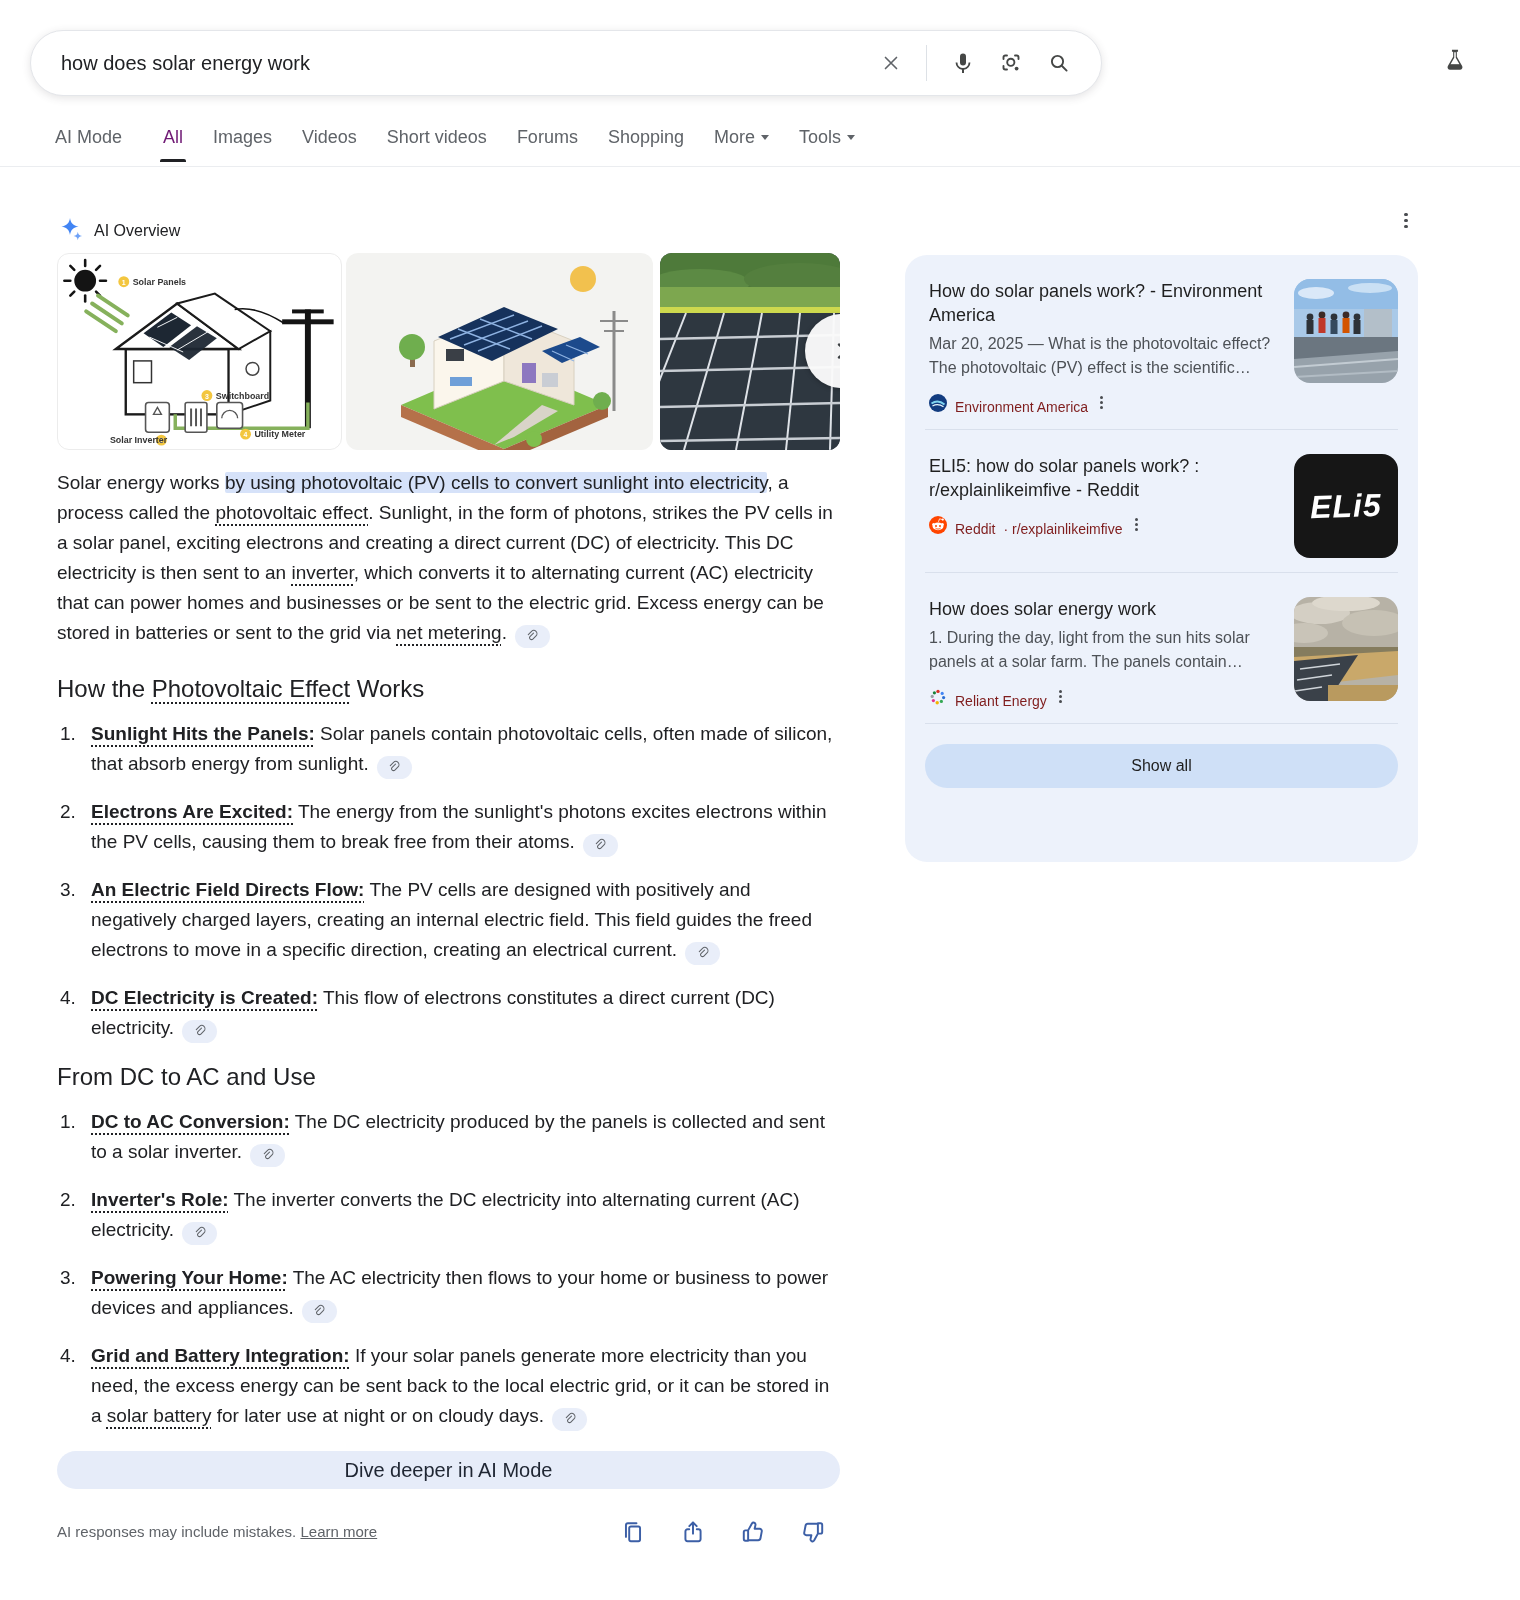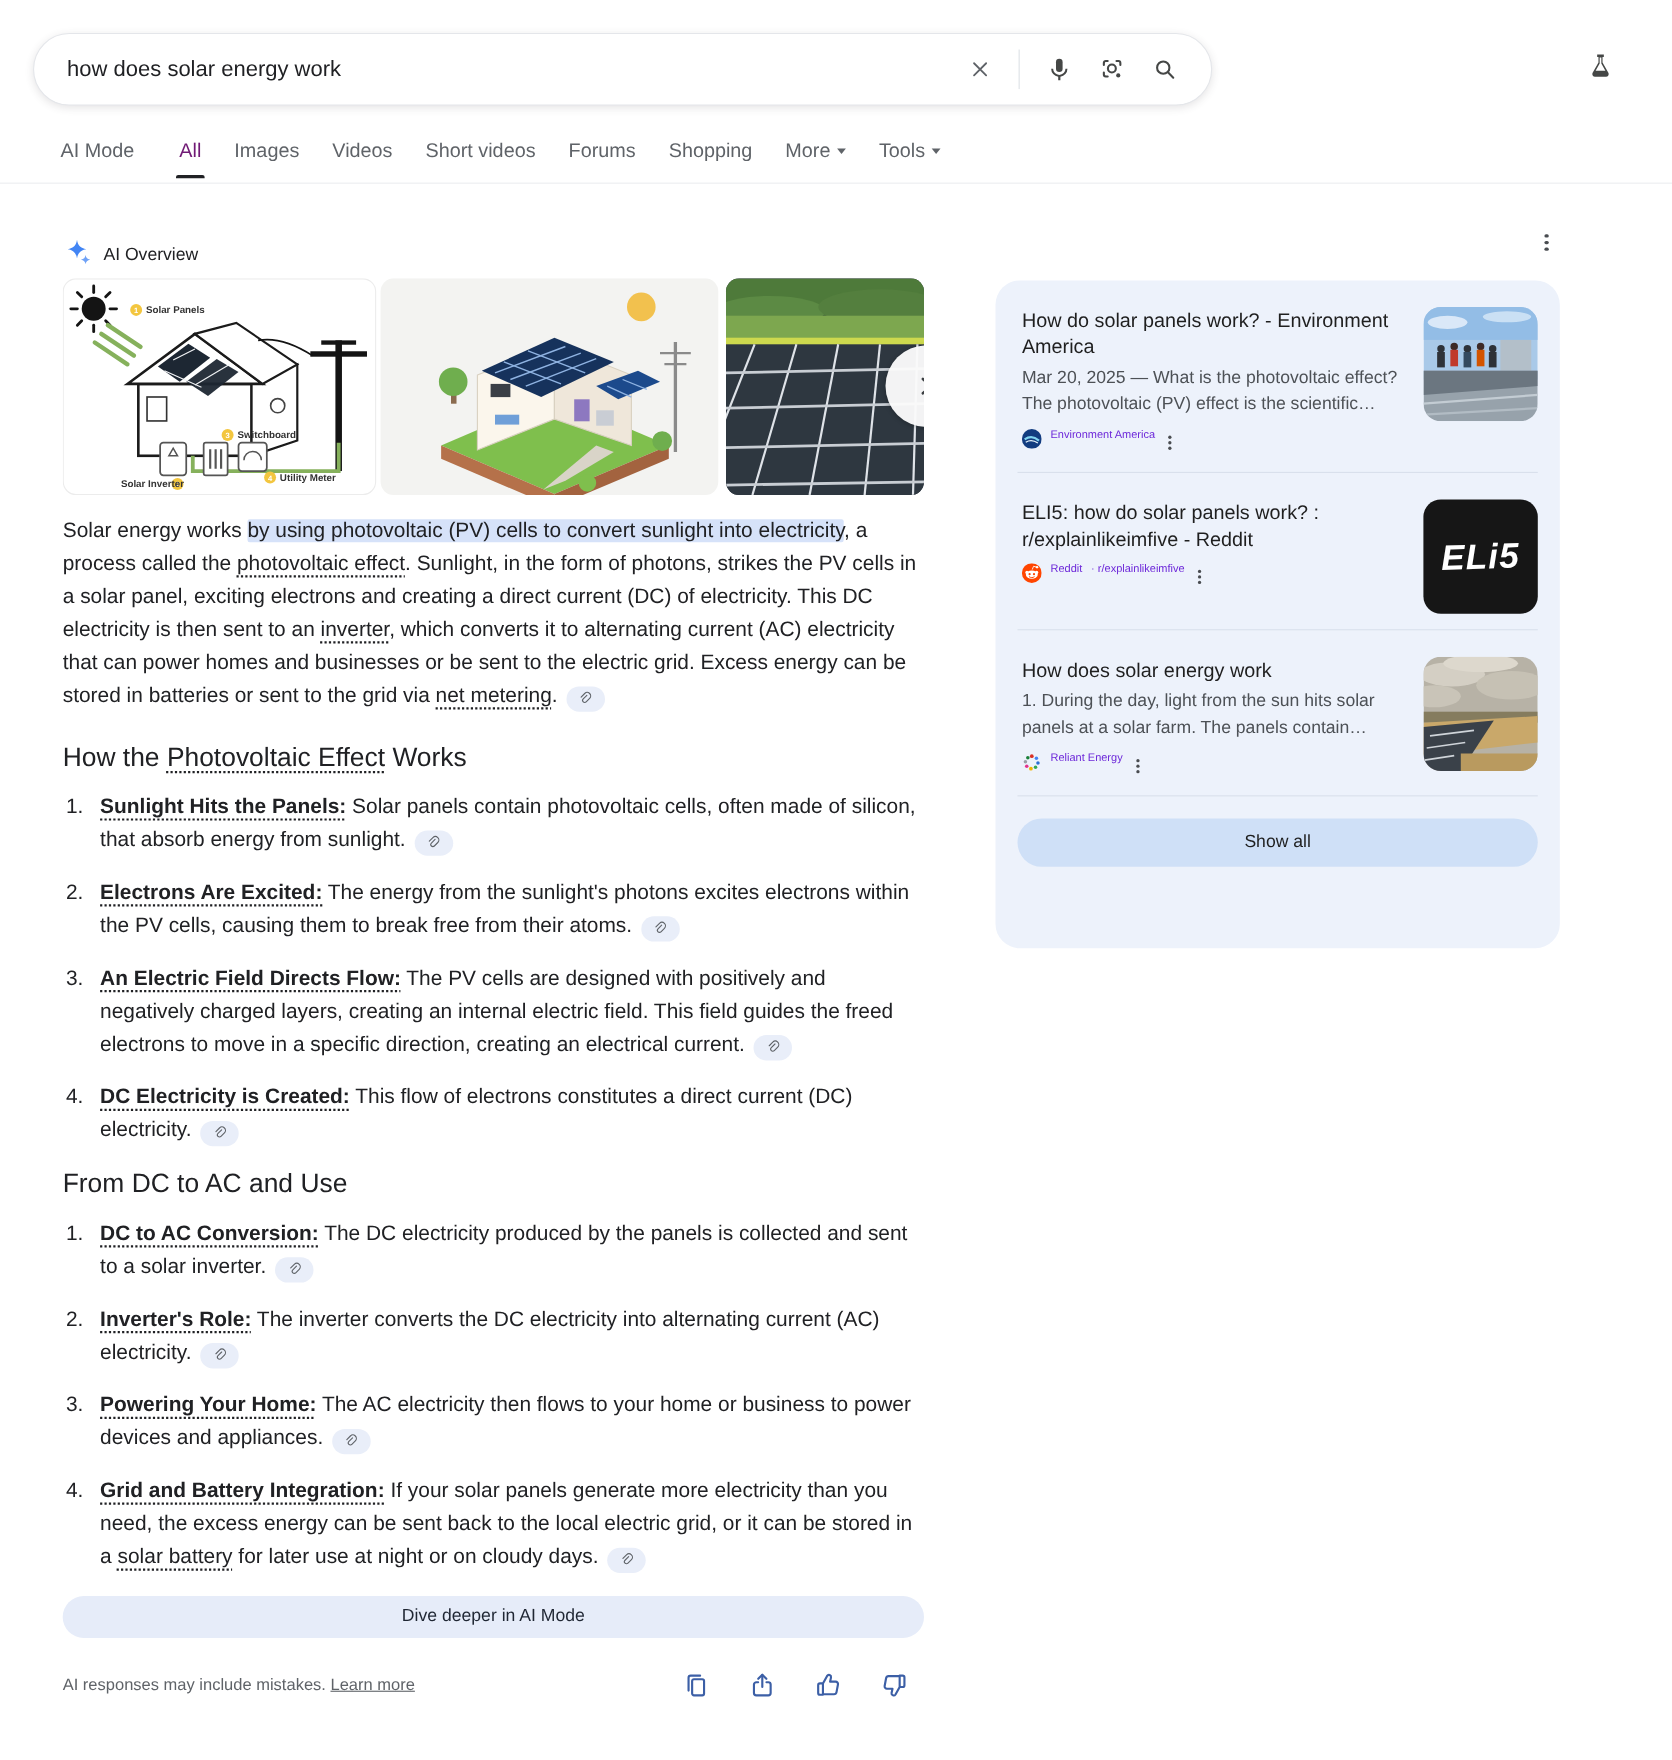--- a/index.html
+++ b/index.html
@@ -55,34 +55,34 @@
           text-decoration-thickness:1.5px; cursor:pointer; }
   h2 { font-size:24px; font-weight:400; line-height:30px; margin:0 0 15px 0; color:#202124; }
   ol.steps { list-style:none; margin:0 0 19px 0; padding:0; }
   ol.steps li { position:relative; padding-left:34px; margin-bottom:18px; }
   .num { position:absolute; left:3px; }
   .lead { font-weight:700; text-decoration:underline dotted; text-decoration-color:#202124;
           text-underline-offset:4.5px; text-decoration-thickness:1.5px; cursor:pointer; }
   .chip { display:inline-flex; align-items:center; justify-content:center; width:35px; height:23px;
           background:#e9eef9; border-radius:12px; margin-left:8px; vertical-align:-4px; cursor:pointer; }
   .dive { display:flex; align-items:center; justify-content:center; width:100%; height:38px;
-          border-radius:19px; background:#e6ecf9; font-size:16px; color:#1f2633; cursor:pointer; margin-top:20px; }
+          border-radius:19px; background:#e6ecf9; font-size:20px; color:#1f2633; cursor:pointer; margin-top:20px; }
   .footer-row { display:flex; align-items:center; justify-content:space-between; margin-top:28px; padding-right:14px; }
   .disclaimer { font-size:15px; color:#5f6368; }
   .disclaimer a { color:#5f6368; text-decoration:underline; cursor:pointer; }
   .fact { display:flex; align-items:center; gap:34px; }
   .fact svg { display:block; cursor:pointer; }
   
   .panel { position:absolute; left:905px; top:255px; width:513px; height:607px;
            background:#edf2fb; border-radius:22px; }
   .card { display:flex; gap:16px; padding:24px 20px 14px 24px; cursor:pointer; }
   .card-text { flex:1; min-width:0; }
   .card-title { font-size:18px; line-height:24px; color:#1f1f1f; margin:0 0 5px 0; font-weight:400; }
   .card-snippet { font-size:16px; line-height:24px; color:#4d5156; }
-  .card-source { display:flex; align-items:flex-start; gap:8px; margin-top:10px; font-size:10px; color:#6d28d9; }
+  .card-source { display:flex; align-items:flex-end; gap:8px; margin-top:10px; font-size:14px; color:#7f1d1d; }
   .card-source .kebab i { width:3px; height:3px; margin:2px auto; }
   .thumb { width:104px; height:104px; border-radius:16px; overflow:hidden; flex-shrink:0; }
   .thumb svg { display:block; }
   .thumb-eli5 { background:#161616; display:flex; align-items:center; justify-content:center; }
   .thumb-eli5 span { color:#fff; font-size:32px; font-weight:700; font-style:italic; transform:rotate(-2deg); letter-spacing:1px; }
   .hdivider { height:1px; background:#d9e0ec; margin:0 20px; }
   .show-all { margin:20px; height:44px; border-radius:22px; background:#cfe0f7;
               display:flex; align-items:center; justify-content:center; font-size:16px; color:#1f1f1f; cursor:pointer; }
 </style>
 </head>

